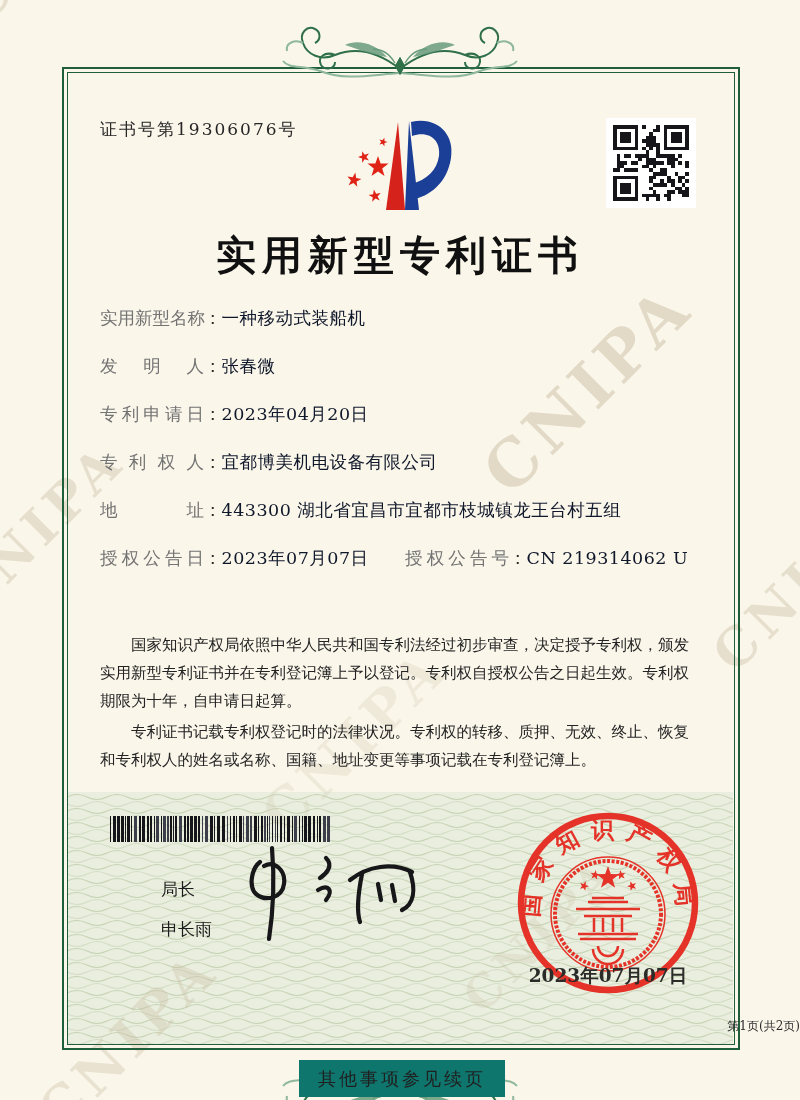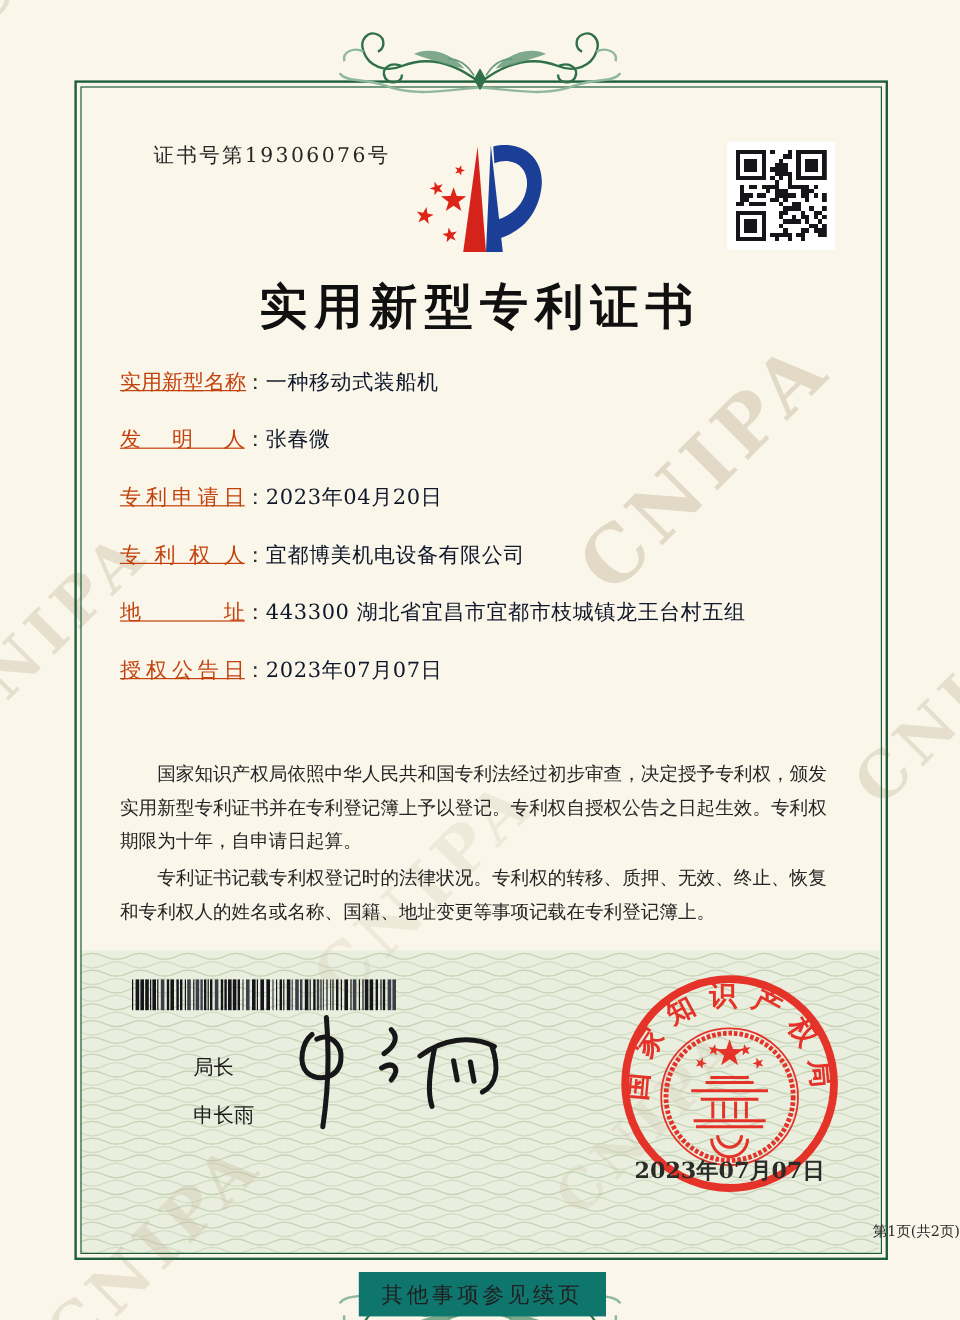--- a/index.html
+++ b/index.html
@@ -22,30 +22,30 @@
   .frame{
     position:absolute;left:62px;top:67px;width:674px;height:979px;
     border:2px solid #1f5e3b;z-index:2;
   }
   .frame-inner{position:absolute;inset:3px;border:1px solid #1f5e3b;}
   
   .band{position:absolute;left:67px;top:792px;width:666px;height:253px;z-index:0;background:#e9eede;overflow:hidden;}
   .band svg{display:block;}
   
   .content{position:absolute;inset:0;z-index:3;}
-  .cert-number{left:100px;top:118px;font-size:17px;letter-spacing:2px;color:#262626;margin-left:28px;}
+  .cert-number{left:100px;top:118px;font-size:17px;letter-spacing:2px;color:#262626;}
   .logo{left:333px;top:110px;}
   .qr-box{left:606px;top:118px;width:90px;height:90px;background:#ffffff;display:flex;align-items:center;justify-content:center;}
   .title{
     left:0;top:228px;width:800px;text-align:center;
     font-size:40px;font-weight:bold;letter-spacing:6px;color:#101010;
   }
   .fields{left:100px;top:306px;width:610px;}
   .frow{position:relative;height:24px;margin-bottom:24px;font-size:17.5px;white-space:nowrap;}
-  .flabel{display:inline-block;width:104px;text-align:justify;text-align-last:justify;color:#c2410c;vertical-align:top;text-decoration:underline;}
+  .flabel{display:inline-block;width:104px;text-align:justify;text-align-last:justify;color:#737373;vertical-align:top;}
   .fvalue{color:#0f172a;letter-spacing:.5px;}
   .fgroup2{position:absolute;left:305px;top:0;}
   .paras{left:100px;top:631px;width:602px;font-size:15.5px;line-height:1.82;color:#242424;}
   .paras p{margin:0 0 2px 0;text-indent:2em;}
   .barcode{left:110px;top:816px;}
   .officer{left:113px;top:878px;font-family:"DejaVu Sans","Liberation Sans",sans-serif;font-size:17px;color:#1d1d1d;z-index:4;margin-left:48px;}
   .officer div{margin-bottom:17px;}
   .signature{left:222px;top:842px;z-index:4;}
   .seal{left:514px;top:806px;z-index:4;opacity:.94;}
   .page-footer{left:0;top:1018px;width:800px;text-align:right;font-size:12px;color:#2a2a2a;z-index:4;}
@@ -386,20 +386,23 @@
       <span class="flabel">专利申请日</span><span>：</span><span class="fvalue">2023年04月20日</span>
     </div>
     <div class="frow">
       <span class="flabel">专利权人</span><span>：</span><span class="fvalue">宜都博美机电设备有限公司</span>
     </div>
     <div class="frow">
       <span class="flabel">地址</span><span>：</span><span class="fvalue">443300 湖北省宜昌市宜都市枝城镇龙王台村五组</span>
     </div>
     <div class="frow">
       <span class="flabel">授权公告日</span><span>：</span><span class="fvalue">2023年07月07日</span>
+      <span class="fgroup2">
+        <span class="flabel">授权公告号</span><span>：</span><span class="fvalue">CN 219314062 U</span>
+      </span>
     </div>
   </div>
 
   <div class="abs paras">
     <p>国家知识产权局依照中华人民共和国专利法经过初步审查，决定授予专利权，颁发实用新型专利证书并在专利登记簿上予以登记。专利权自授权公告之日起生效。专利权期限为十年，自申请日起算。</p>
     <p>专利证书记载专利权登记时的法律状况。专利权的转移、质押、无效、终止、恢复和专利权人的姓名或名称、国籍、地址变更等事项记载在专利登记簿上。</p>
   </div>
 
   <svg class="abs barcode" width="225" height="26" viewBox="0 0 225 26">
       <g id="barcode-bars">

